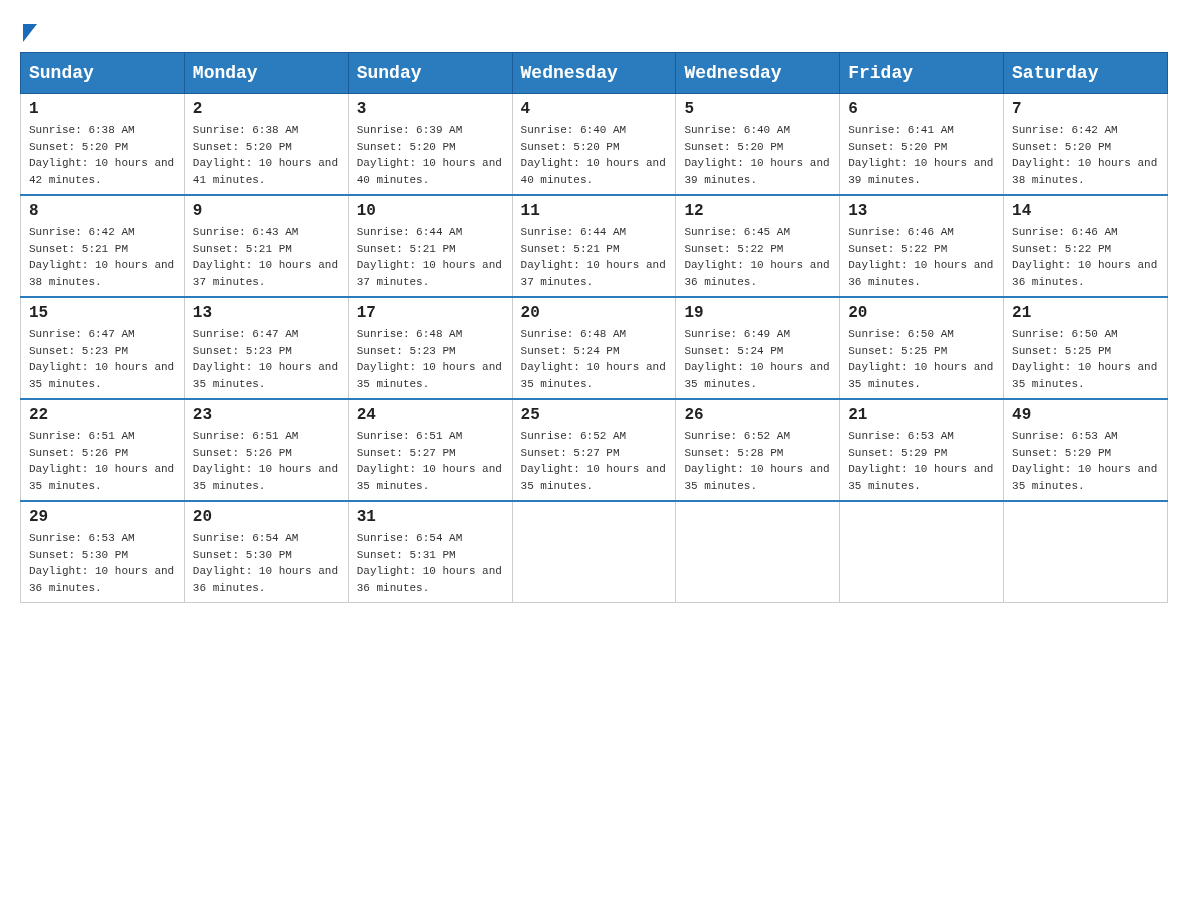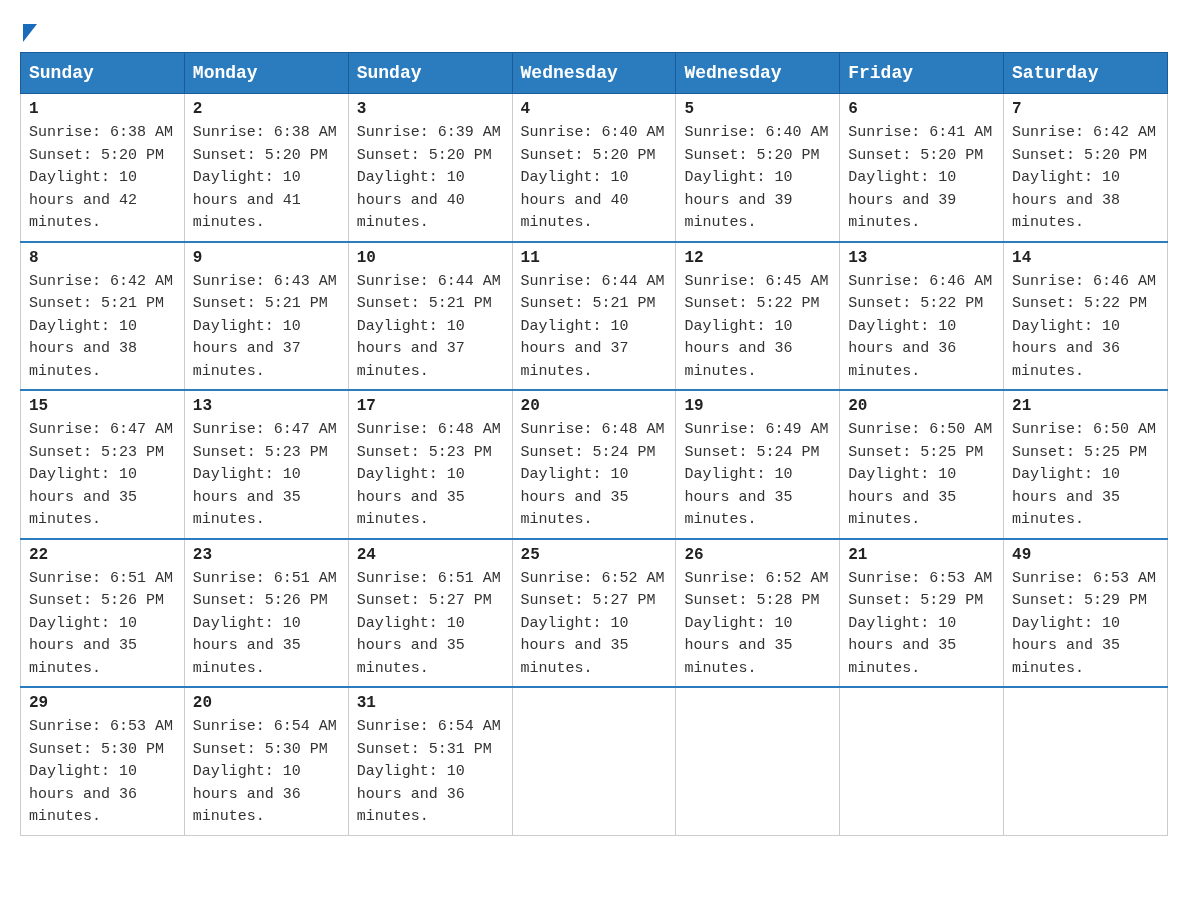--- a/index.html
+++ b/index.html
@@ -58,21 +58,21 @@
     .calendar tbody tr td.empty {
       background: #fff;
     }
     .day-number {
       font-size: 16px;
       font-weight: bold;
       color: #222;
       margin-bottom: 4px;
     }
     .day-info {
-      font-size: 15px;
+      font-size: 11px;
       line-height: 1.5;
       color: #333;
     }
     .row-separator {
       border-top: 2px solid #2a7cbf;
     }
     .logo-wrapper {
       display: flex;
       align-items: center;
     }

